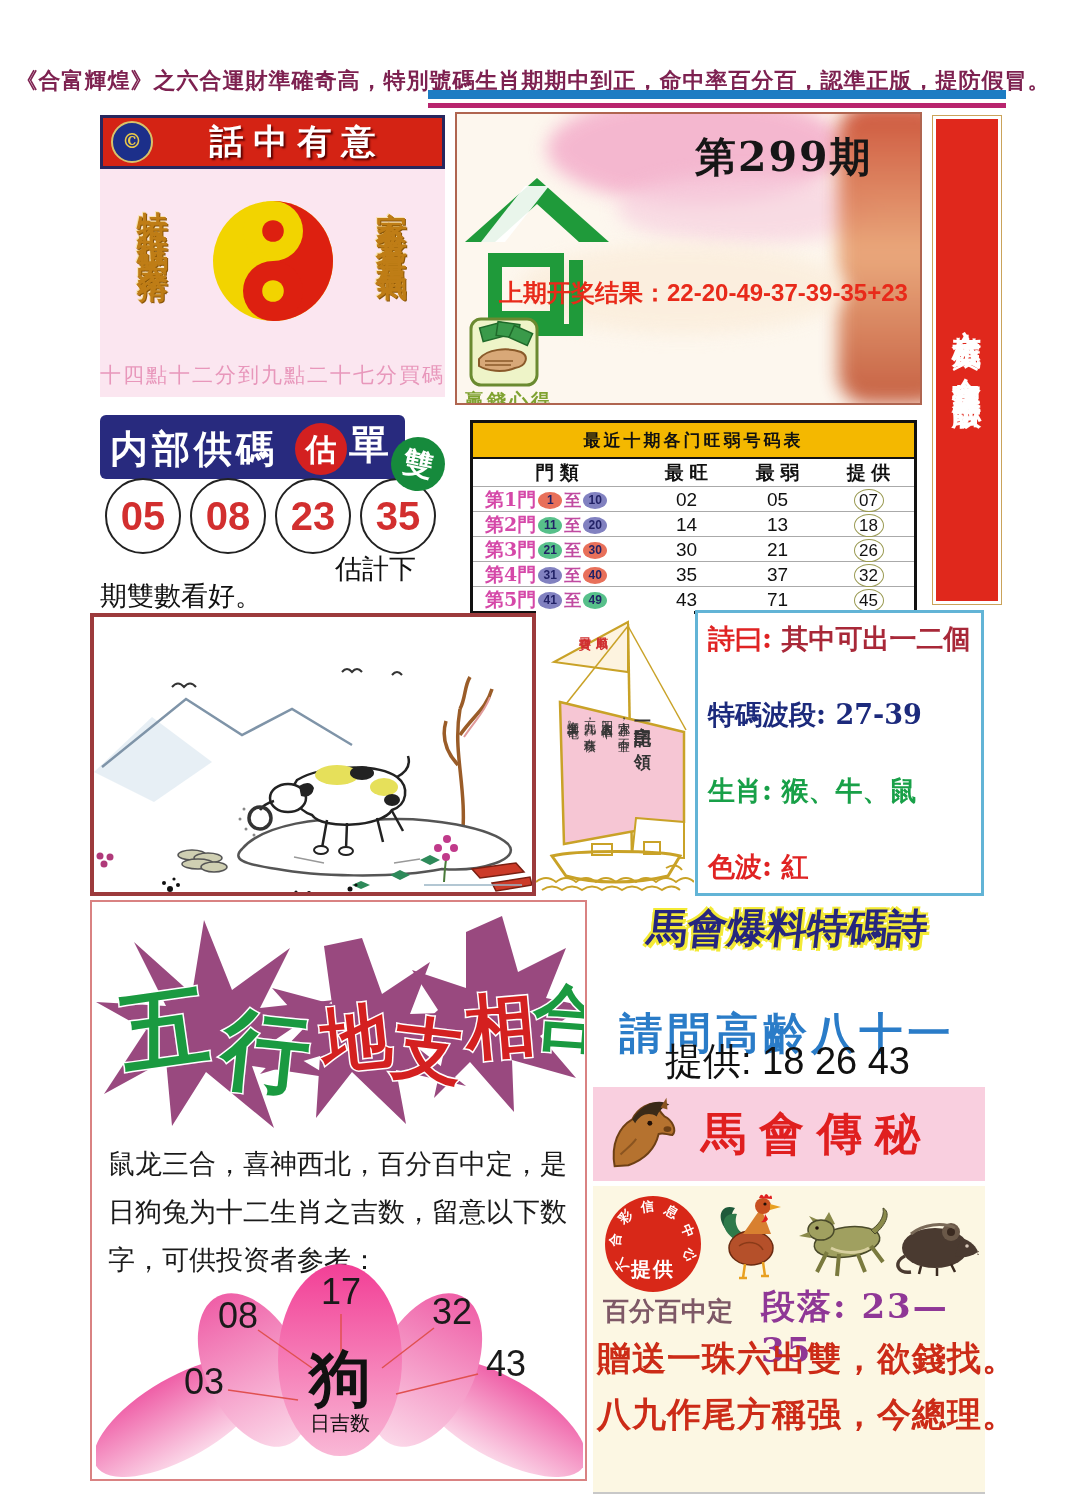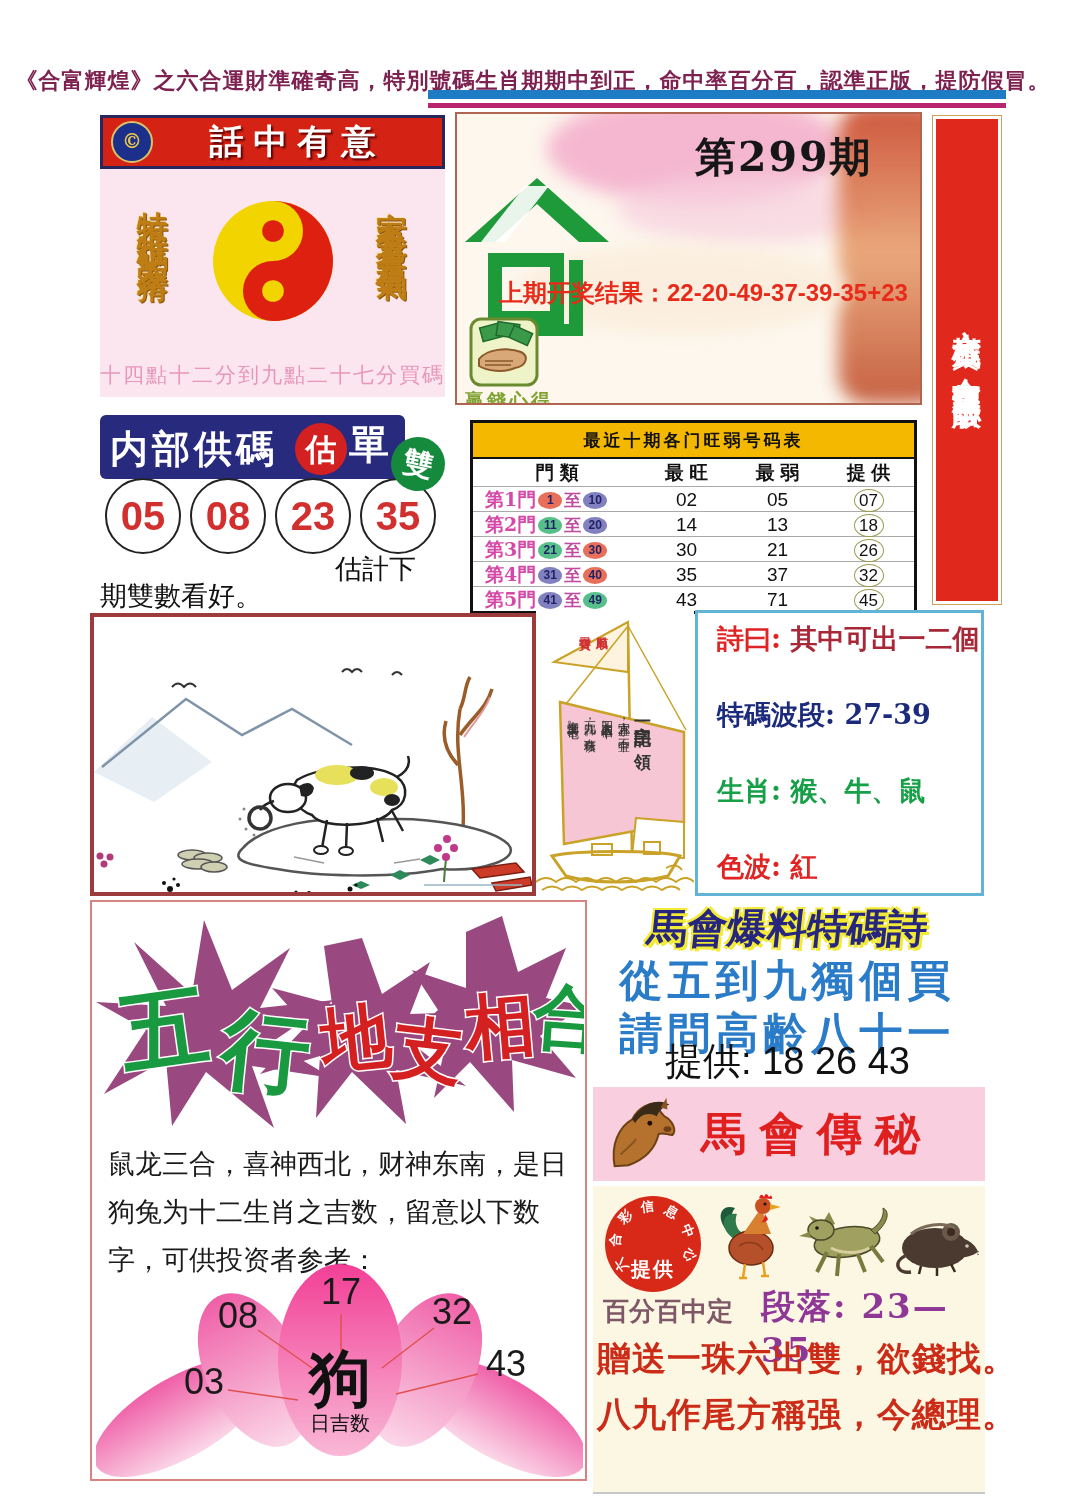--- a/index.html
+++ b/index.html
@@ -73,21 +73,21 @@
 
   
   #picbox{left:90px;top:613px;width:446px;height:283px;border:4px solid #9c3a3c;box-sizing:border-box;background:#fff;}
   #sailarea{left:536px;top:610px;width:158px;height:286px;background:#fff;}
   #sailtext{position:absolute;left:28px;top:102px;height:138px;writing-mode:vertical-rl;color:#333;}
   #sailtext .col1{font-size:17px;font-weight:bold;letter-spacing:2px;}
   #sailtext .colx{font-size:12px;letter-spacing:1px;}
   #flagtext{position:absolute;left:40px;top:18px;writing-mode:vertical-rl;color:#d03030;font-size:12px;font-weight:bold;}
 
   #infobox{left:695px;top:610px;width:289px;height:286px;border:3px solid #62b4d6;box-sizing:border-box;
-      background:#fff;padding:8px 19px;display:flex;flex-direction:column;justify-content:space-between;}
+      background:#fff;padding:8px 10px;display:flex;flex-direction:column;justify-content:space-between;}
   #infobox .irow{font-size:27px;font-weight:bold;white-space:nowrap;}
   .c-red{color:#e02323;} .c-dred{color:#a82838;} .c-navy{color:#1c2a7c;} .c-green{color:#18a048;}
   .c-mag{color:#d03898;} .c-blue{color:#2878d8;} .c-nvy2{color:#3a3a8e;}
 
   
   #blbox{left:90px;top:900px;width:497px;height:581px;border:2px solid #d98282;box-sizing:border-box;background:#fff;}
   #blbox .para{position:absolute;left:16px;top:238px;width:465px;font-size:27px;color:#1a1a1a;line-height:1.78;
       font-family:"Liberation Sans","DejaVu Sans",sans-serif;}
 
   
@@ -373,21 +373,21 @@
       </g>
       <g font-weight="bold" stroke="#ffffff" stroke-width="3" paint-order="stroke" font-family="'DejaVu Serif',serif">
         <text x="70" y="150" font-size="88" fill="#1a9a40" transform="rotate(-8 70 120)" text-anchor="middle">五</text>
         <text x="172" y="172" font-size="88" fill="#1a9a40" transform="rotate(6 172 140)" text-anchor="middle">行</text>
         <text x="262" y="152" font-size="70" fill="#d42020" transform="rotate(-6 262 128)" text-anchor="middle">地</text>
         <text x="334" y="165" font-size="70" fill="#d42020" transform="rotate(7 334 140)" text-anchor="middle">支</text>
         <text x="406" y="140" font-size="70" fill="#d42020" transform="rotate(-5 406 116)" text-anchor="middle">相</text>
         <text x="474" y="132" font-size="70" fill="#1a9a40" transform="rotate(4 474 108)" text-anchor="middle">合</text>
       </g>
     </svg>
-    <div class="para">鼠龙三合，喜神西北，财神东南，是日狗兔为十二生肖之吉数，留意以下数字，可供投资者参考：</div>
+    <div class="para">鼠龙三合，喜神西北，百分百中定，是日狗兔为十二生肖之吉数，留意以下数字，可供投资者参考：</div>
     <svg style="position:absolute;left:4px;top:340px;" width="487" height="235" viewBox="0 0 487 235">
       <defs>
         <linearGradient id="pet" x1="0" y1="0" x2="0" y2="1">
           <stop offset="0" stop-color="#ef5fa7"></stop>
             <stop offset="1" stop-color="#fbd7e8"></stop>
         </linearGradient>
         <linearGradient id="petd" x1="0" y1="0" x2="0" y2="1">
           <stop offset="0" stop-color="#f23f96"></stop>
             <stop offset="1" stop-color="#f9b8d6"></stop>
         </linearGradient>
@@ -410,21 +410,20 @@
         <text x="356" y="82">32</text>
         <text x="108" y="152">03</text>
         <text x="410" y="134">43</text>
       </g>
       <text x="244" y="158" font-size="62" font-weight="bold" fill="#111" text-anchor="middle" font-family="'DejaVu Serif',serif">狗</text>
       <text x="244" y="188" font-size="20" fill="#111" text-anchor="middle">日吉数</text>
     </svg>
   </div>
 
   <div class="abs" id="poemtitle">馬會爆料特碼詩</div>
-  <div class="abs poemline" style="top:952px;">從五到九獨個買</div>
   <div class="abs poemline" style="top:1005px;">請問高齡八十一</div>
   <div class="abs" id="tigongline">提供: 18 26 43</div>
 
   <div class="abs" id="chuanmi">
     <svg width="88" height="88" viewBox="0 0 90 90" style="margin-left:6px;">
       <path d="M16 78 C12 56 20 38 34 30 C40 18 52 12 62 14 C60 20 63 23 67 27 C75 31 80 41 75 46 C70 46 66 43 61 45 C57 62 44 72 30 77 Z" fill="#b5722f" stroke="#6e4015" stroke-width="2"></path>
       <path d="M34 30 C44 13 62 8 72 15 C65 17 61 22 59 27 C51 22 42 25 37 34 Z" fill="#3a2a18"></path>
       <circle cx="52" cy="34" r="2.5" fill="#201008"></circle>
       <path d="M63 18 L69 8 L70 20 Z" fill="#8a5420"></path>
       <path d="M22 66 C28 60 34 56 38 50" stroke="#8a5420" stroke-width="2" fill="none"></path>

